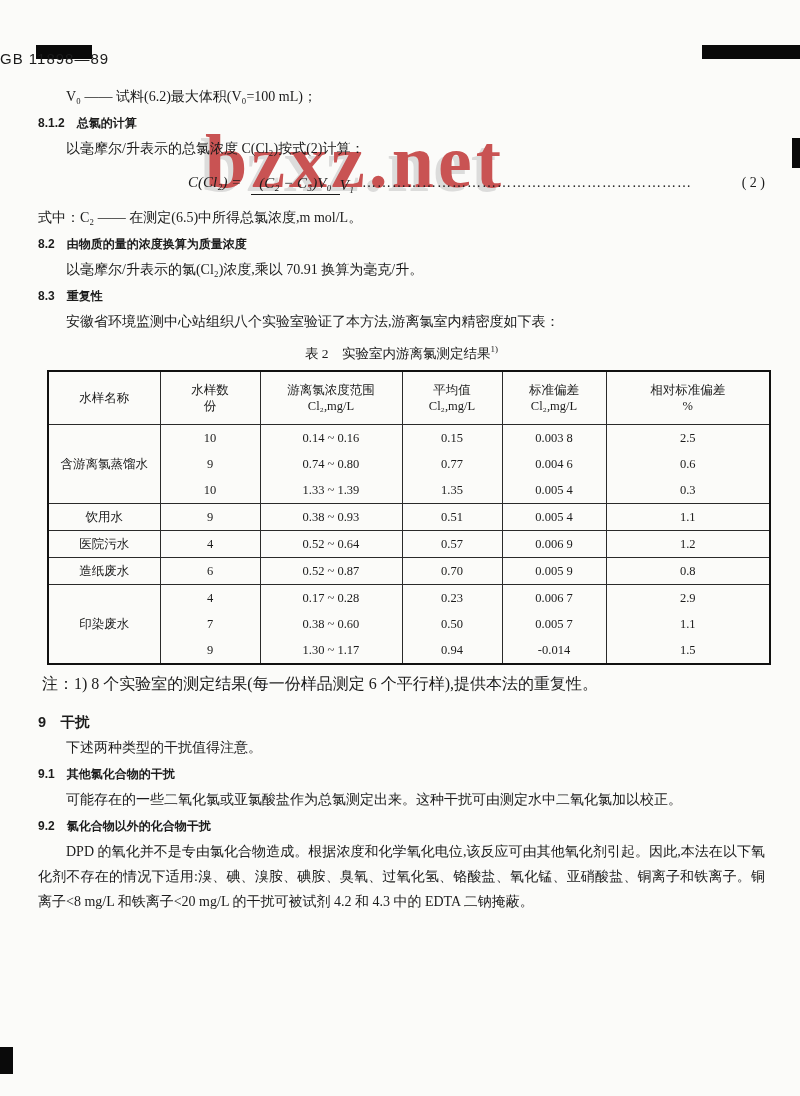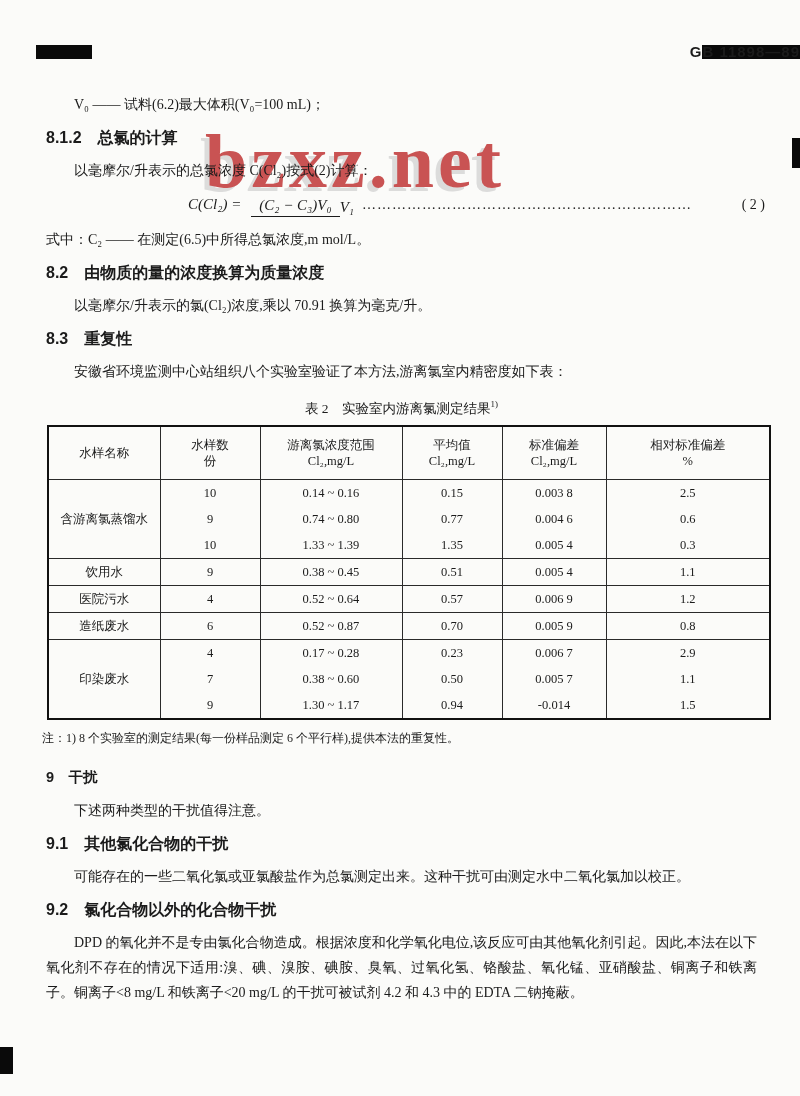--- a/index.html
+++ b/index.html
@@ -11,46 +11,46 @@
     font-family: "Liberation Serif", "DejaVu Serif", serif;
     color: #1b1b1b;
   }
   .scan-mark { position: absolute; background: #0a0a0a; }
   .mark-top-left   { left: 36px;  top: 45px;  width: 56px; height: 14px; }
   .mark-top-right  { left: 702px; top: 45px;  width: 98px; height: 14px; }
   .mark-right-edge { left: 792px; top: 138px; width: 8px;  height: 30px; }
   .mark-bottom-left{ left: 0;     top: 1047px;width: 13px; height: 27px; }
 
   .doc-number {
-    position: absolute; top: 43px; left: 0; width: 100%;
-    text-align: right;
+    position: absolute; top: 50px; left: 0; width: 100%;
+    text-align: left;
     font-family: "Liberation Sans", "DejaVu Sans", sans-serif;
-    font-weight: bold; font-size: 15px; letter-spacing: 1px;
+    font-weight: normal; font-size: 15px; letter-spacing: 1px;
     z-index: 2;
   }
   .watermark {
     position: absolute; left: 205px; top: 118px;
     font-size: 76px; font-weight: bold; letter-spacing: 4px;
     color: #b91c1c; opacity: 0.75;
     text-shadow: -5px 4px 0 #d2d2d2;
     z-index: 1; pointer-events: none;
     font-family: "Liberation Serif", serif;
   }
 
   .content {
     position: absolute; left: 38px; top: 84px; width: 727px;
     font-size: 14px; line-height: 25px;
     text-align: justify;
     z-index: 2;
   }
-  .content p { margin: 8px; }
+  .content p { margin: 0; }
   .indent { text-indent: 2em; }
   .heading {
     font-family: "Liberation Sans", "DejaVu Sans", sans-serif;
-    font-weight: bold; font-size: 16px; margin-top: 2px !important;
+    font-weight: bold; font-size: 12px; margin-top: 2px !important;
   }
   .sec9 { margin-top: 14px !important; font-size: 14.5px; }
 
   
   .formula { display: flex; align-items: flex-end; margin: 9px 0 10px 150px; }
   .f-lhs { font-style: italic; font-size: 15px; white-space: nowrap; }
   .frac { display: inline-flex; flex-direction: row; align-items: center;
           margin-left: 10px; font-style: italic; font-size: 15px; line-height: 20px; }
   .frac-num { border-bottom: 1.5px solid #1b1b1b; padding: 0 8px 1px; }
   .frac-den { padding-top: 1px; }
@@ -67,21 +67,21 @@
   }
   .results th, .results td {
     border-left: 1px solid #2a2a2a;
     padding: 3px 2px; text-align: center;
     font-weight: normal; vertical-align: middle;
     overflow: hidden; white-space: nowrap;
   }
   .results thead th { border-bottom: 1px solid #2a2a2a; height: 46px; }
   .results tbody { border-top: 1px solid #2a2a2a; }
   .results td { height: 20px; }
-  .tbl-note { font-size: 12px; margin: 6px 0 0 4px !important; }
+  .tbl-note { font-size: 16px; margin: 6px 0 0 4px !important; }
 </style>
 </head>
 <body>
 
 <div class="scan-mark mark-top-left"></div>
 <div class="scan-mark mark-top-right"></div>
 <div class="scan-mark mark-right-edge"></div>
 <div class="scan-mark mark-bottom-left"></div>
 
 <div class="doc-number">GB 11898—89</div>
@@ -175,21 +175,21 @@
         <td>1.35</td>
         <td>0.005 4</td>
         <td>0.3</td>
       </tr>
     </tbody>
 
     <tbody>
       <tr>
         <td>饮用水</td>
         <td>9</td>
-        <td>0.38 ~ 0.45</td>
+        <td>0.38 ~ 0.93</td>
         <td>0.51</td>
         <td>0.005 4</td>
         <td>1.1</td>
       </tr>
     </tbody>
 
     <tbody>
       <tr>
         <td>医院污水</td>
         <td>4</td>

